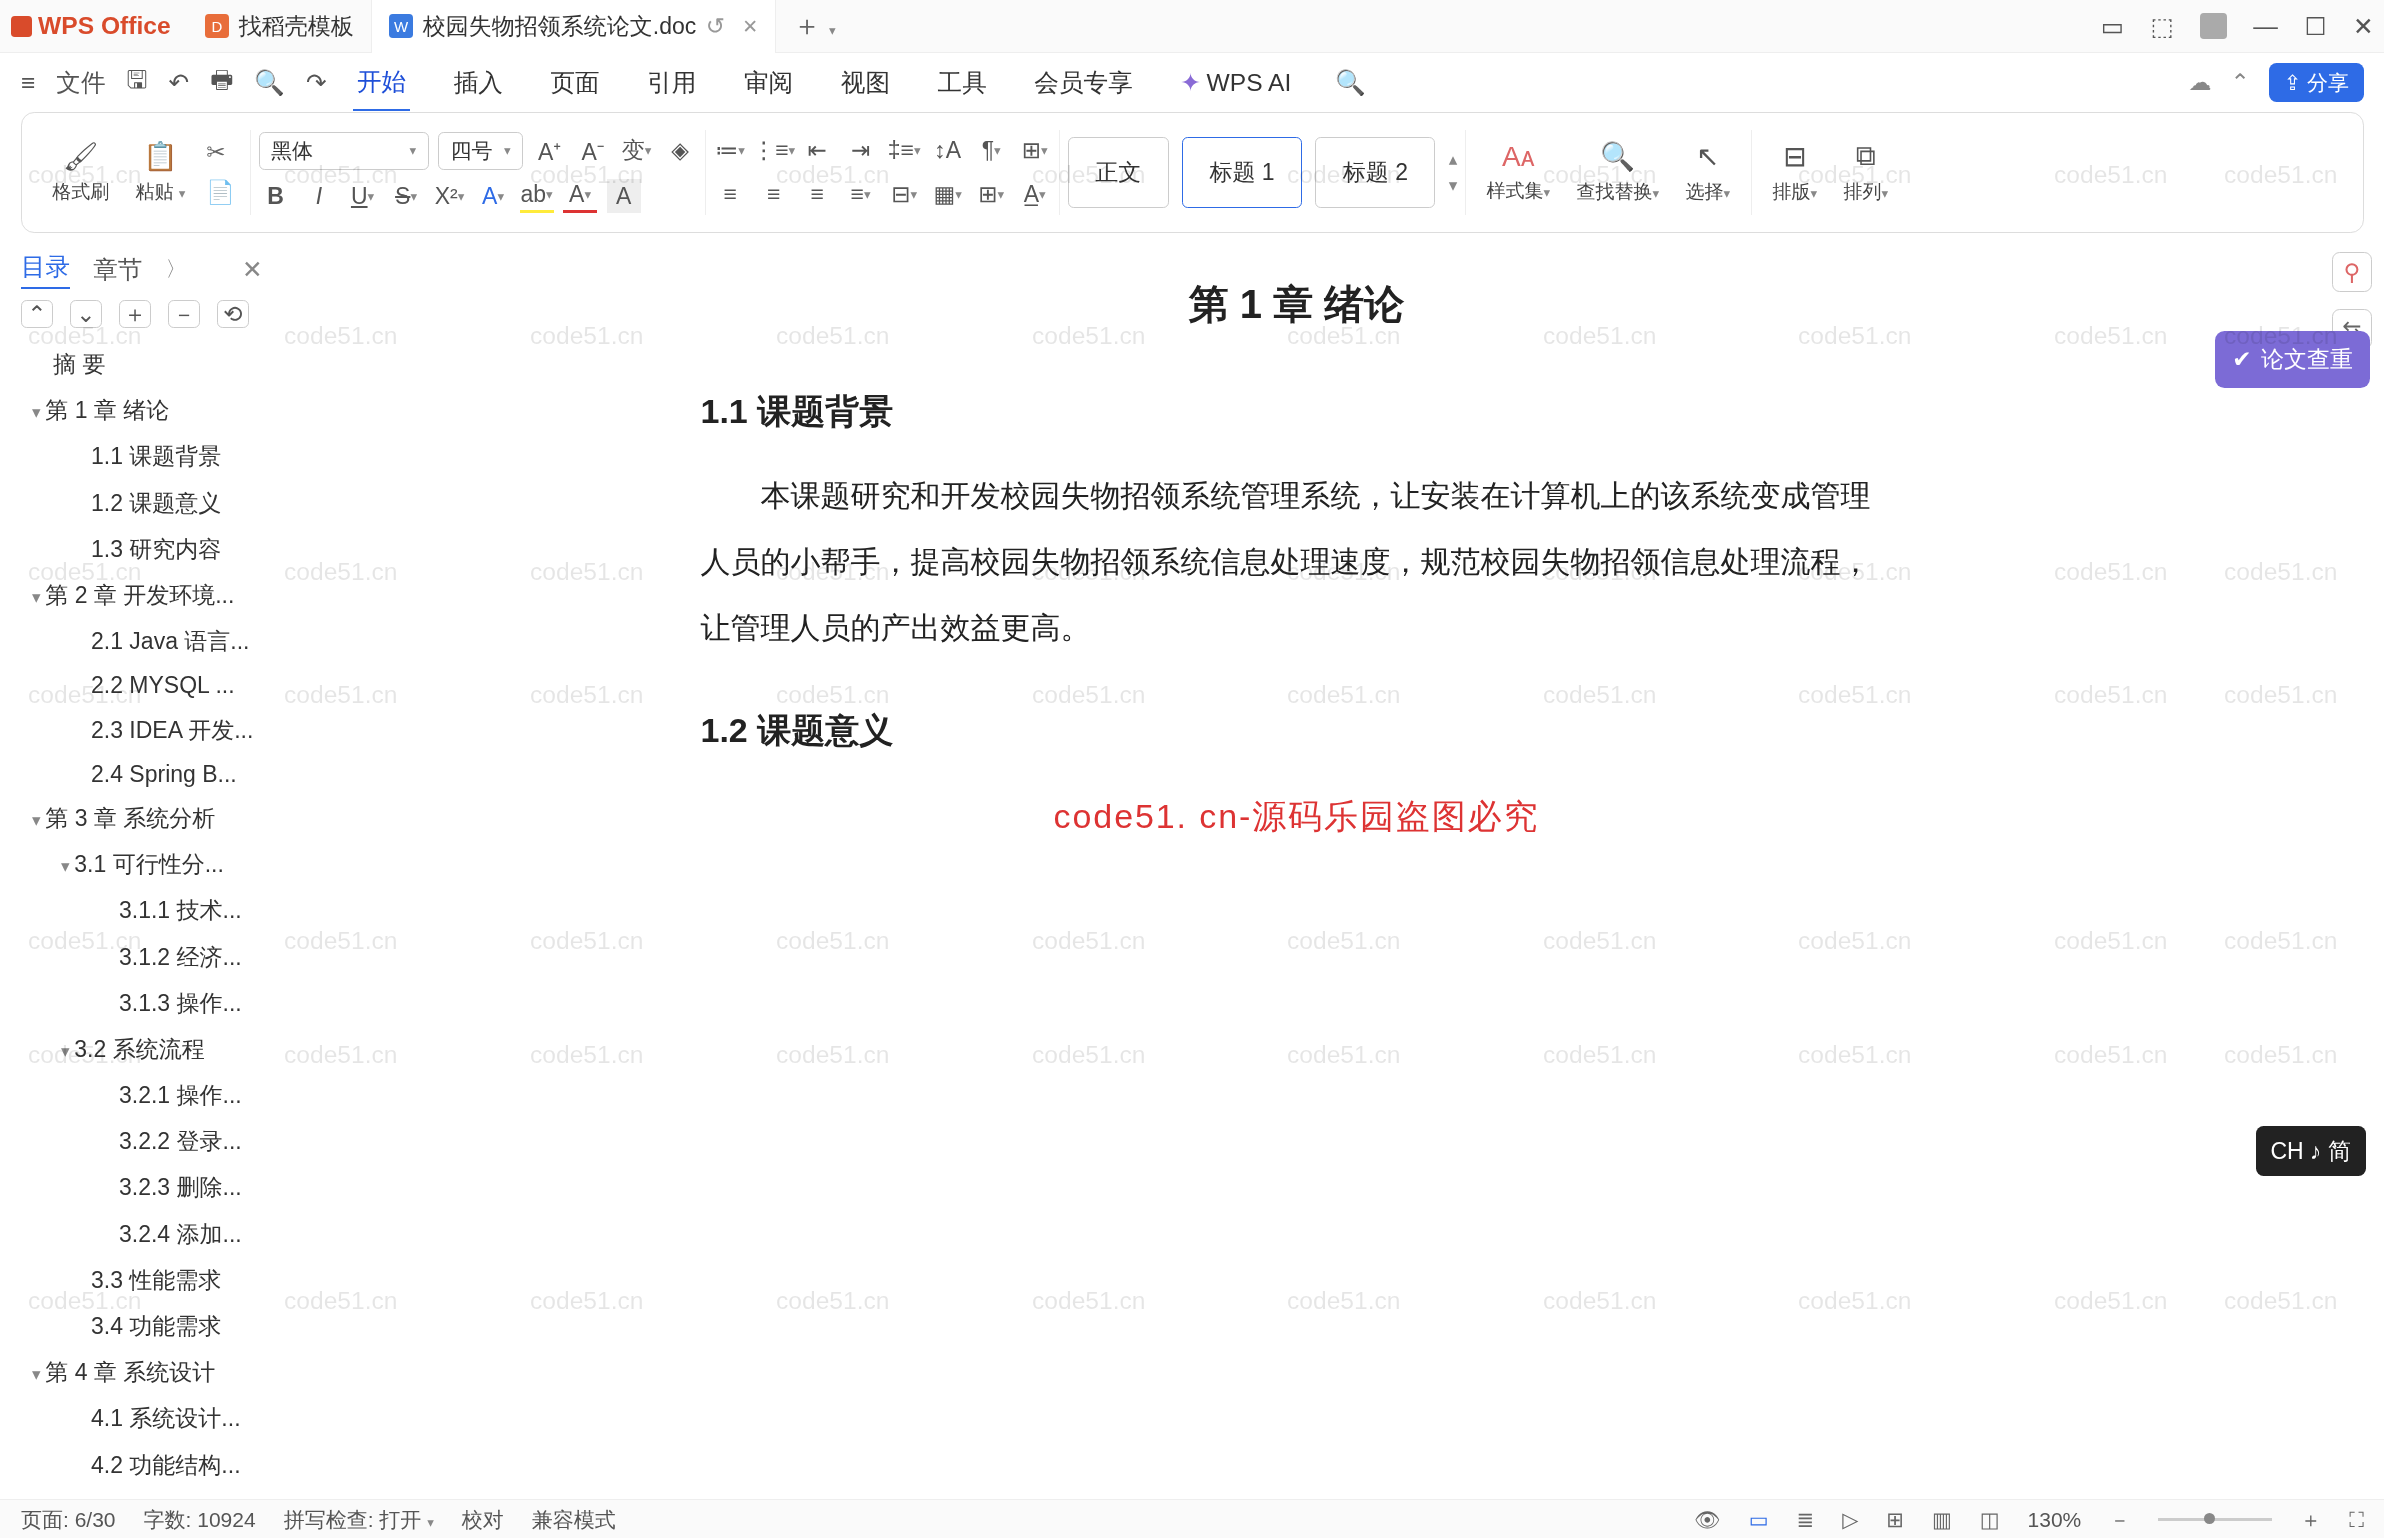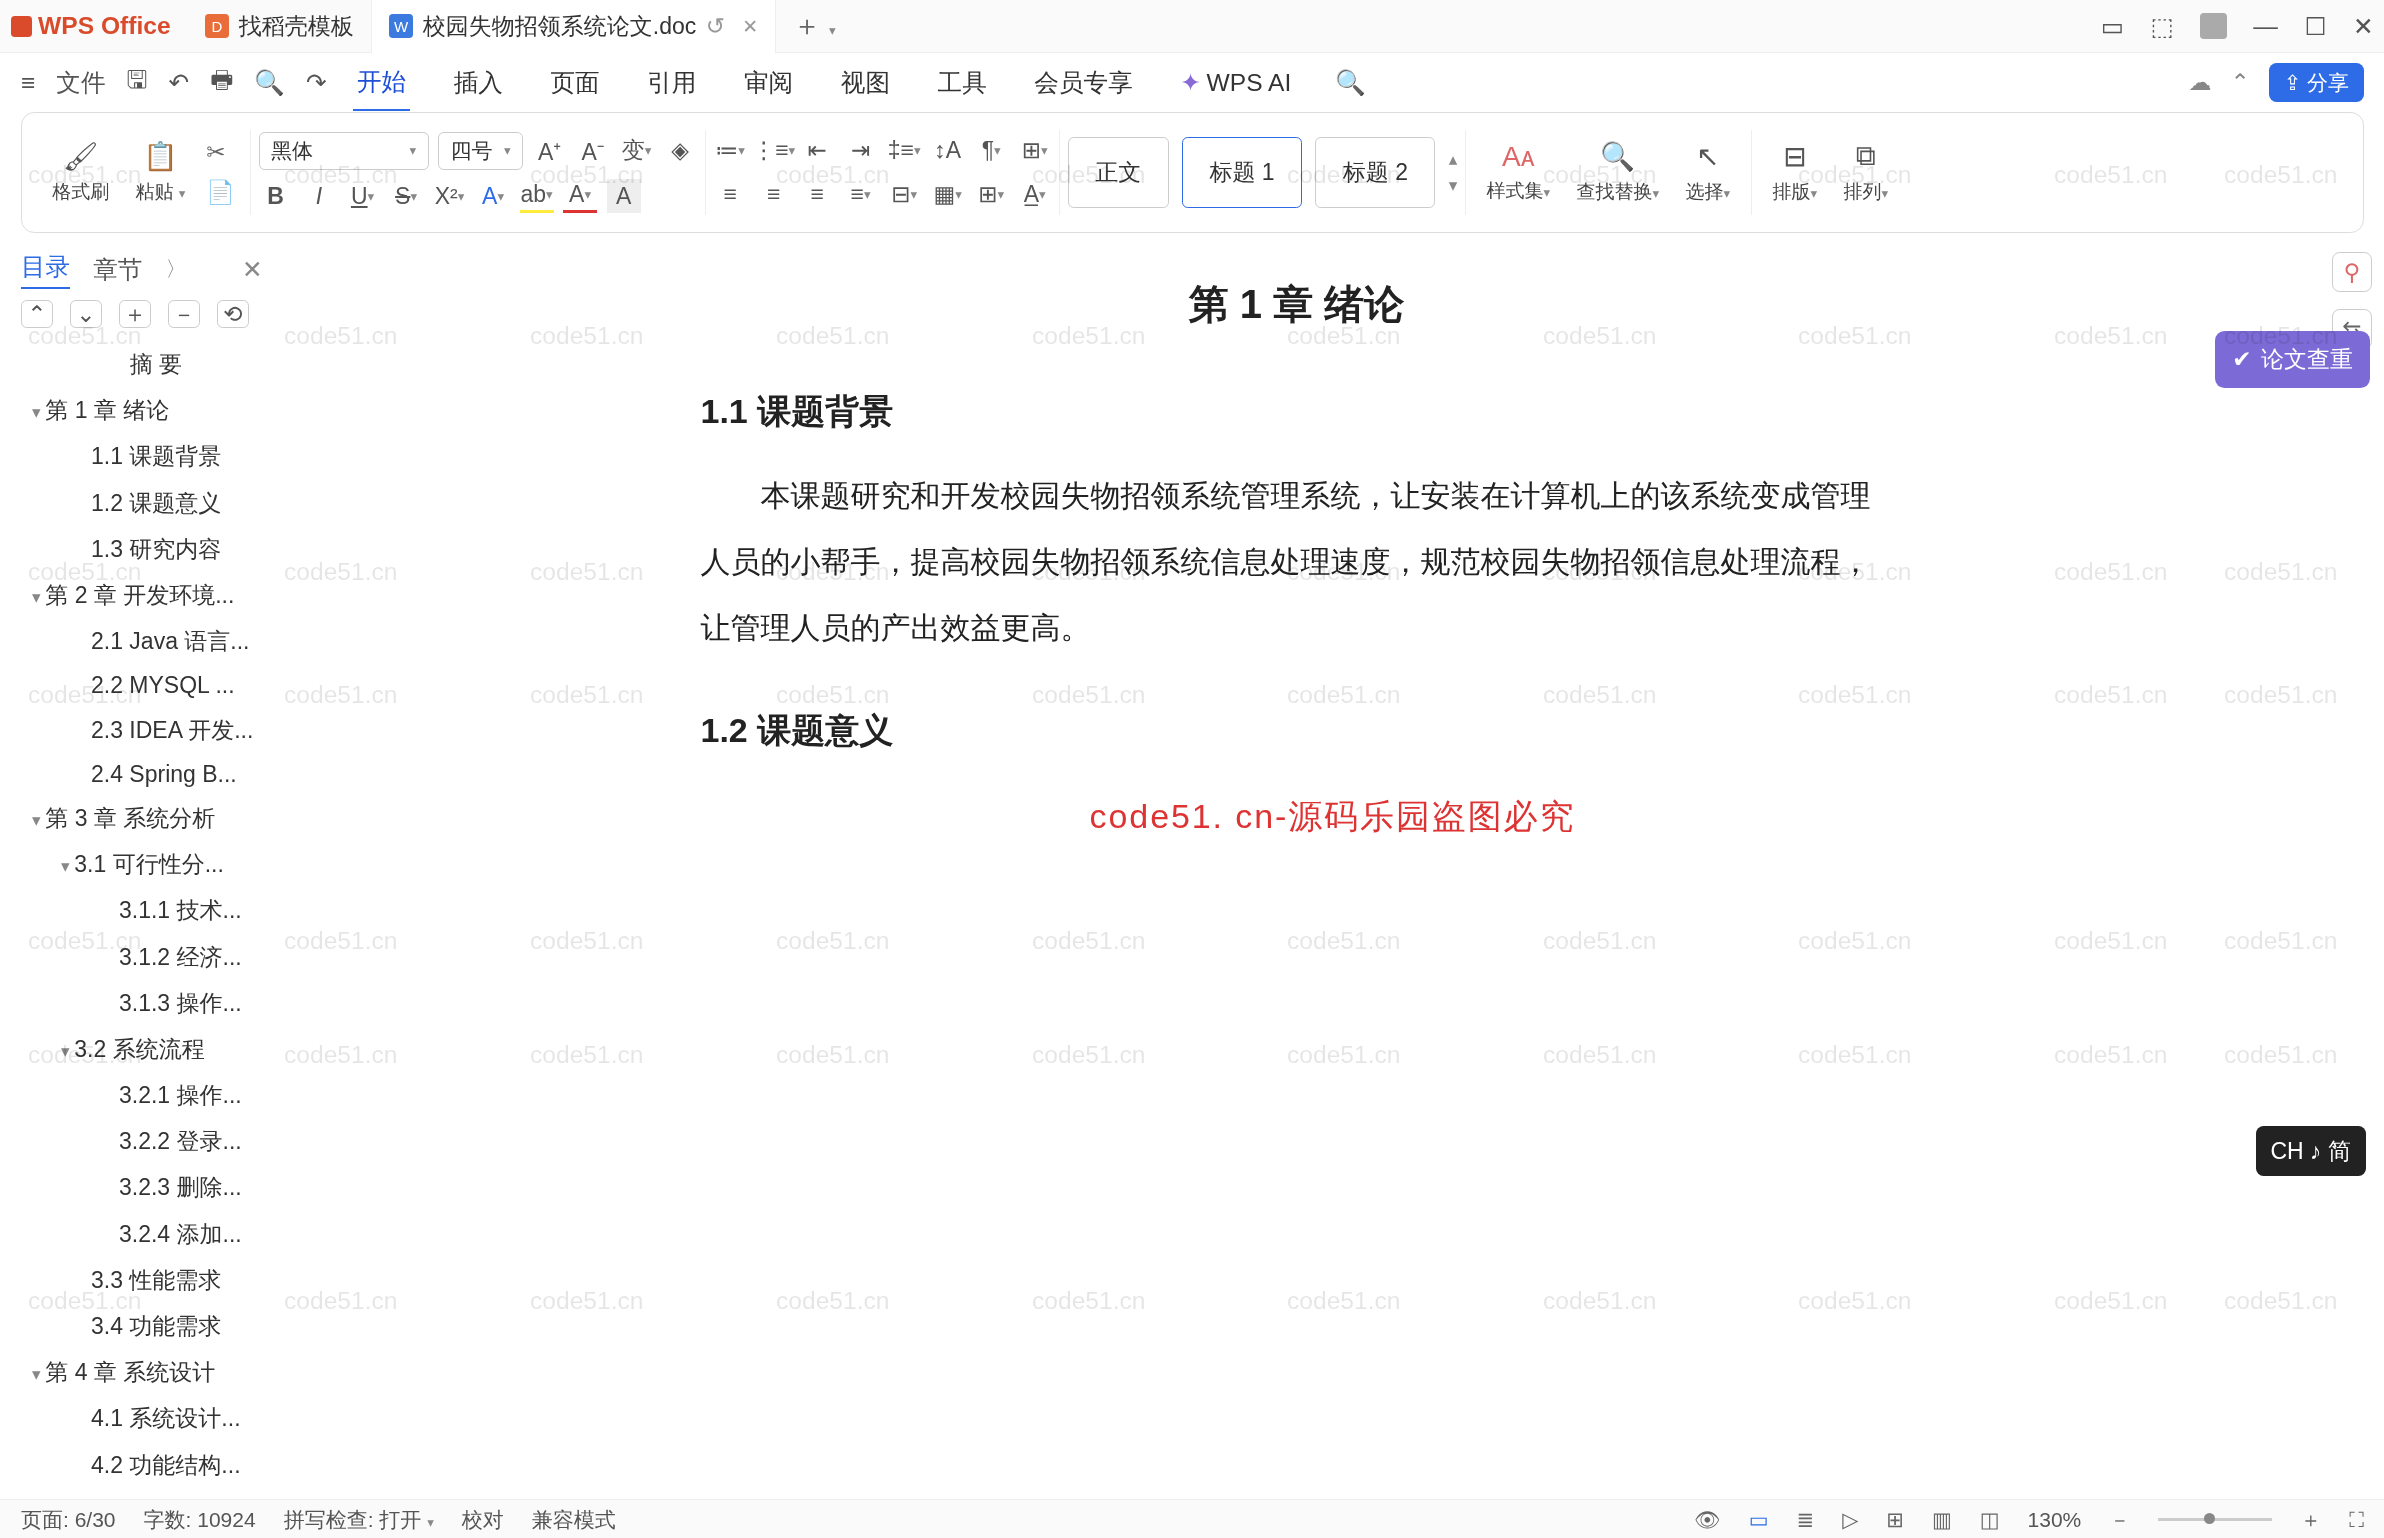--- a/index.html
+++ b/index.html
@@ -42,35 +42,35 @@
 .content{display:flex;height:calc(100% - 53px - 59px - 131px - 40px);}
 .sidebar{width:274px;border-right:none;padding:7.6px 11.4px 7.6px 21px;overflow:hidden;}
 .sidetabs{display:flex;gap:23px;align-items:center;font-size:24.6px;color:#555;margin-bottom:11.4px;}
 .sidetabs .st.active{color:#2e6be6;border-bottom:2.8px solid #2e6be6;padding-bottom:3.8px;}
 .sidetabs .arrow{color:#888;font-size:21px;}
 .sidetabs .x{color:#888;margin-left:auto;font-size:24.6px;}
 .sidectrl{display:flex;gap:17px;align-items:center;color:#555;font-size:23px;margin:7.6px 0 13.2px;}
 .sidectrl .c{border:0.9px solid #ccc;border-radius:5.7px;width:32px;height:28px;display:flex;align-items:center;justify-content:center;}
 .outline{font-size:23px;color:#333;}
 .outline .item{padding:7.6px 3.8px;white-space:nowrap;overflow:hidden;text-overflow:ellipsis;}
-.outline .lvl0{padding-left:32px;text-align:center;}
+.outline .lvl0{padding-left:32px;}
 .outline .lvl1{padding-left:32px;}
 .outline .lvl1::before{content:"▸ ";color:#888;font-size:17px;margin-left:-21px;}
 .outline .lvl1.open::before{content:"▾ ";}
 .outline .lvl2{padding-left:70px;}
 .outline .lvl2b{padding-left:61px;}
 .outline .lvl2b::before{content:"▸ ";color:#888;font-size:17px;margin-left:-21px;}
 .outline .lvl2b.open::before{content:"▾ ";}
 .outline .lvl3{padding-left:98px;}
 .page{flex:1;overflow:hidden;position:relative;background:#fff;}
 .pagecontent{width:1306px;margin:0 auto;padding:15px 57px 0;font-family:"SimSun",serif;color:#222;position:relative;}
 .pagecontent h1{font-size:40px;text-align:center;font-weight:600;margin:19px 0 57px;}
 .pagecontent h2{font-size:34px;font-weight:600;margin:23px 0 28px;}
 .pagecontent p{font-size:30px;line-height:2.2;text-indent:2em;}
-.watermark{position:absolute;color:#d33;font-size:34px;left:50%;transform:translateX(-50%);top:551px;font-weight:500;letter-spacing:1.9px;z-index:5;margin-left:36px;}
+.watermark{position:absolute;color:#d33;font-size:34px;left:50%;transform:translateX(-50%);top:551px;font-weight:500;letter-spacing:1.9px;z-index:5;}
 .rightpanel{width:66px;display:flex;flex-direction:column;gap:17px;align-items:center;padding-top:9.5px;}
 .rbtn{width:40px;height:40px;border:0.9px solid #ccc;border-radius:7.6px;display:flex;align-items:center;justify-content:center;color:#666;}
 .paperchk{position:absolute;right:15px;top:331px;background:#7c6bd6;color:#fff;padding:13.2px 17px;border-radius:9.5px;display:flex;align-items:center;gap:9.5px;font-size:23px;}
 .imebadge{position:absolute;right:19px;top:1126px;background:#222;color:#fff;padding:9.5px 15px;border-radius:7.6px;font-size:23px;display:flex;gap:9.5px;align-items:center;}
 .statusbar{position:absolute;bottom:0;left:0;right:0;height:40px;background:#fafafa;border-top:0.9px solid #eee;display:flex;align-items:center;padding:0 21px;font-size:21px;color:#555;gap:28px;}
 .statusbar .spacer{flex:1;}
 .statusbar .sico{color:#666;font-size:21px;}
 .wmgrid{position:absolute;inset:0;pointer-events:none;z-index:1;}
 .wmgrid span{position:absolute;color:rgba(0,0,0,0.10);font-size:24.6px;}
 </style>

